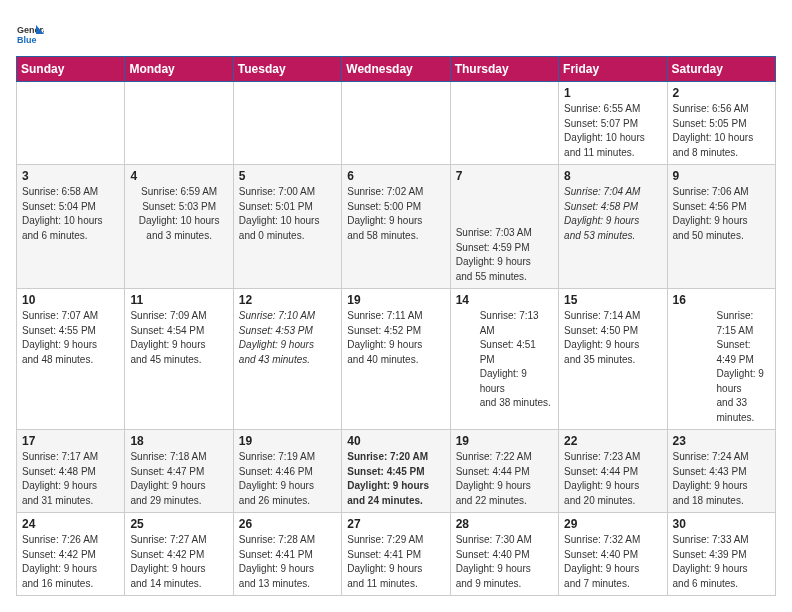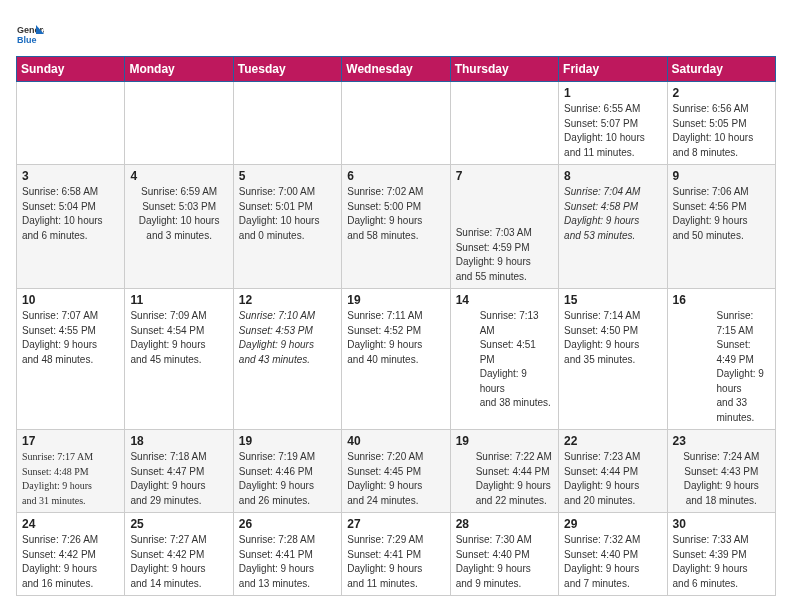--- a/index.html
+++ b/index.html
@@ -253,63 +253,63 @@
             <span class="day-number">16</span>
             <div class="day-info" style="white-space: pre-line; margin-left: 44px;">Sunrise: 7:15 AM
 Sunset: 4:49 PM
 Daylight: 9 hours
 and 33 minutes.</div>
           </td>
         </tr>
         <tr>
           <td>
             <span class="day-number">17</span>
-            <div class="day-info" style="white-space: pre-line; font-family: Liberation Serif, serif;">Sunrise: 7:17 AM
+            <div class="day-info" style="white-space: pre-line;">Sunrise: 7:17 AM
 Sunset: 4:48 PM
 Daylight: 9 hours
 and 31 minutes.</div>
           </td>
           <td>
             <span class="day-number">18</span>
             <div class="day-info" style="white-space: pre-line;">Sunrise: 7:18 AM
 Sunset: 4:47 PM
 Daylight: 9 hours
 and 29 minutes.</div>
           </td>
           <td>
             <span class="day-number">19</span>
             <div class="day-info" style="white-space: pre-line;">Sunrise: 7:19 AM
 Sunset: 4:46 PM
 Daylight: 9 hours
 and 26 minutes.</div>
           </td>
           <td>
             <span class="day-number">40</span>
-            <div class="day-info" style="white-space: pre-line;">Sunrise: 7:20 AM
+            <div class="day-info" style="white-space: pre-line; font-weight: bold;">Sunrise: 7:20 AM
 Sunset: 4:45 PM
 Daylight: 9 hours
 and 24 minutes.</div>
           </td>
           <td>
             <span class="day-number">19</span>
-            <div class="day-info" style="white-space: pre-line; margin-left: 20px;">Sunrise: 7:22 AM
+            <div class="day-info" style="white-space: pre-line;">Sunrise: 7:22 AM
 Sunset: 4:44 PM
 Daylight: 9 hours
 and 22 minutes.</div>
           </td>
           <td>
             <span class="day-number">22</span>
             <div class="day-info" style="white-space: pre-line;">Sunrise: 7:23 AM
 Sunset: 4:44 PM
 Daylight: 9 hours
 and 20 minutes.</div>
           </td>
           <td>
             <span class="day-number">23</span>
-            <div class="day-info" style="white-space: pre-line; text-align: center;">Sunrise: 7:24 AM
+            <div class="day-info" style="white-space: pre-line;">Sunrise: 7:24 AM
 Sunset: 4:43 PM
 Daylight: 9 hours
 and 18 minutes.</div>
           </td>
         </tr>
         <tr>
           <td>
             <span class="day-number">24</span>
             <div class="day-info" style="white-space: pre-line;">Sunrise: 7:26 AM
 Sunset: 4:42 PM

